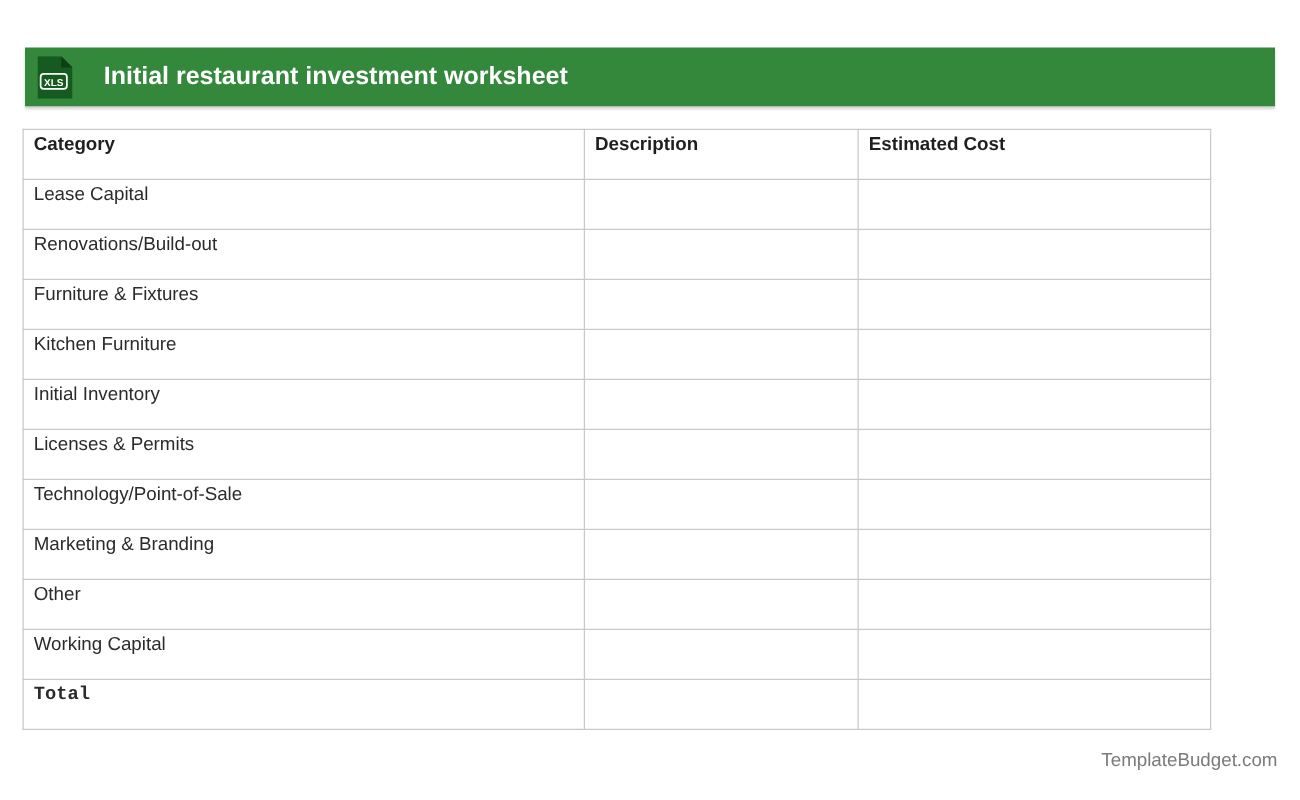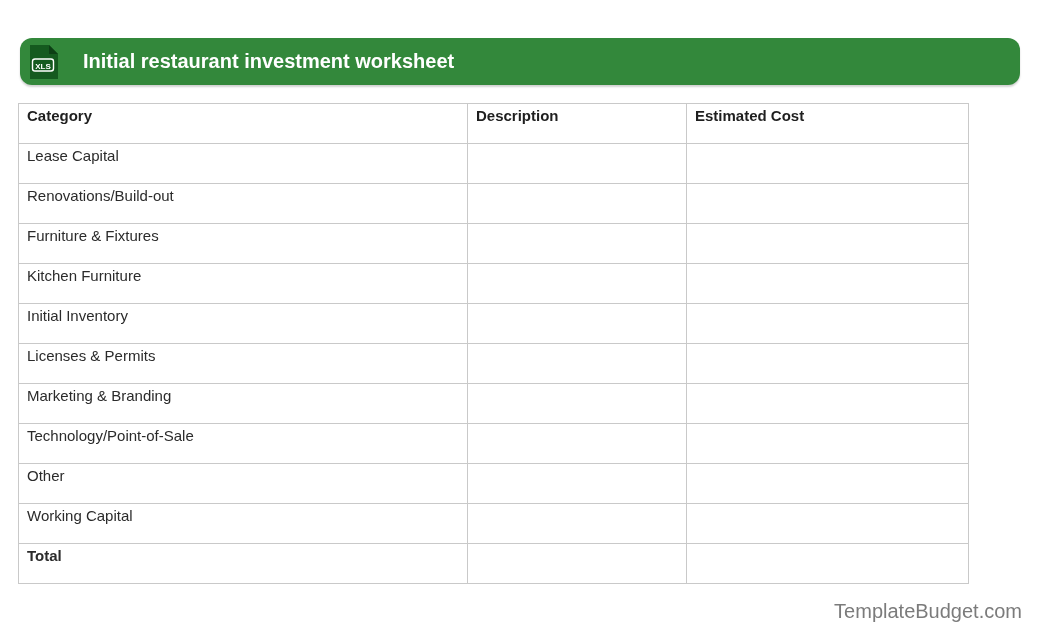--- a/index.html
+++ b/index.html
@@ -18,21 +18,21 @@
     width: 1040px;
     height: 640px;
     background: #ffffff;
     font-family: "Liberation Sans", sans-serif;
     overflow: hidden;
   }
   .banner {
     margin: 38px 20px 0 20px;
     height: 47px;
     background: var(--banner-green);
-    border-radius: 12px;
+    border-radius: 0;
     display: flex;
     align-items: center;
     padding-left: 10px;
     box-shadow: 0 2px 2px rgba(0,0,0,0.18);
   }
   .banner .file-icon {
     width: 28px;
     height: 34px;
     flex: 0 0 auto;
     display: block;
@@ -60,26 +60,27 @@
     text-align: left;
     vertical-align: middle;
     overflow: hidden;
   }
   table.worksheet th {
     font-weight: bold;
     color: #1F1F1F;
   }
   tr.total-row td:first-child {
     font-weight: bold;
+    font-family: Liberation Mono, monospace;
   }
   .footer {
     width: 1022px;
     margin-top: 16px;
     text-align: right;
-    font-size: 20px;
+    font-size: 15px;
     color: var(--footer-gray);
   }
 </style>
 </head>
 <body>
 
 <div class="banner">
   <svg class="file-icon" viewBox="0 0 28 34" xmlns="http://www.w3.org/2000/svg" aria-hidden="true">
     <path d="M0 0 H19 L28 9 V34 H0 Z" fill="var(--icon-green)"></path>
     <path d="M19 0 L28 9 H19 Z" fill="var(--icon-fold)"></path>
@@ -127,26 +128,26 @@
       <td>Initial Inventory</td>
       <td></td>
       <td></td>
     </tr>
     <tr>
       <td>Licenses &amp; Permits</td>
       <td></td>
       <td></td>
     </tr>
     <tr>
-      <td>Marketing &amp; Branding</td>
+      <td>Technology/Point-of-Sale</td>
       <td></td>
       <td></td>
     </tr>
     <tr>
-      <td>Technology/Point-of-Sale</td>
+      <td>Marketing &amp; Branding</td>
       <td></td>
       <td></td>
     </tr>
     <tr>
       <td>Other</td>
       <td></td>
       <td></td>
     </tr>
     <tr>
       <td>Working Capital</td>

